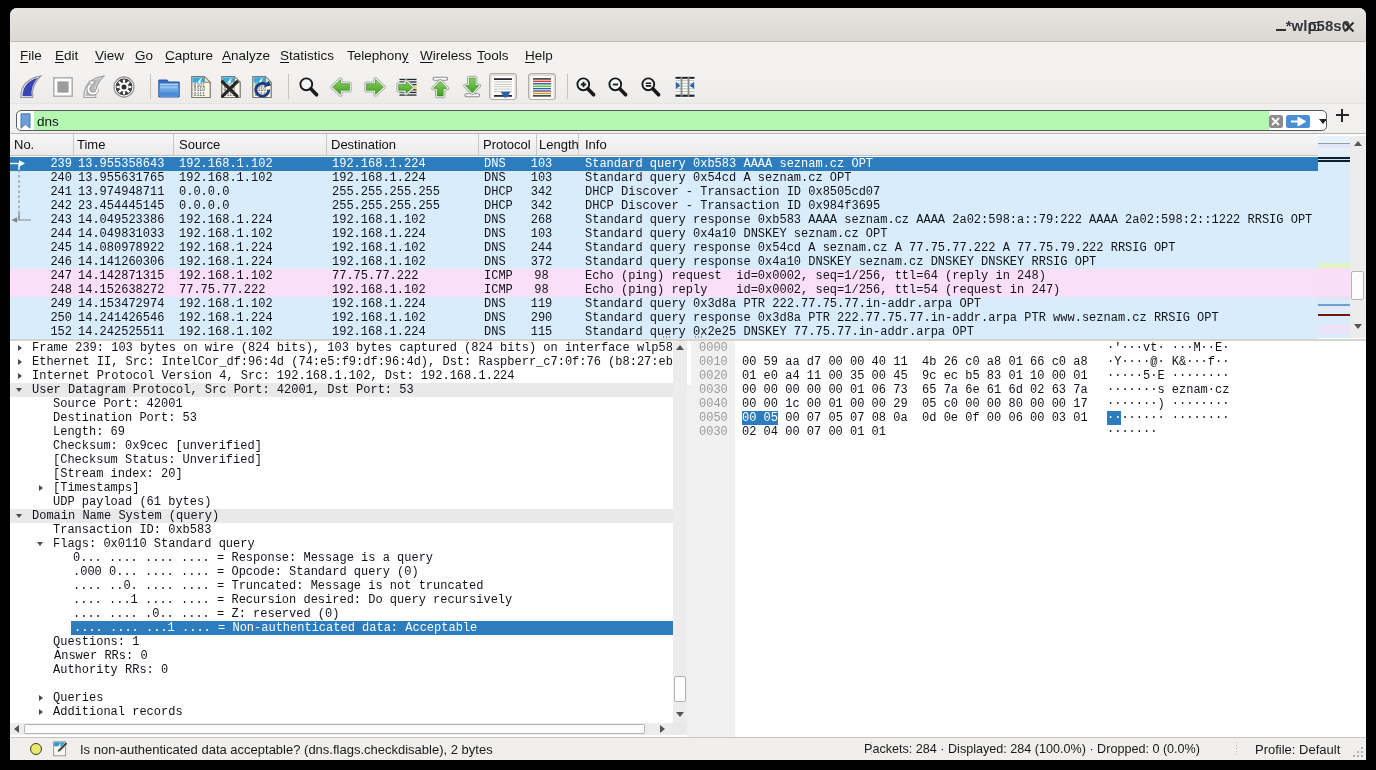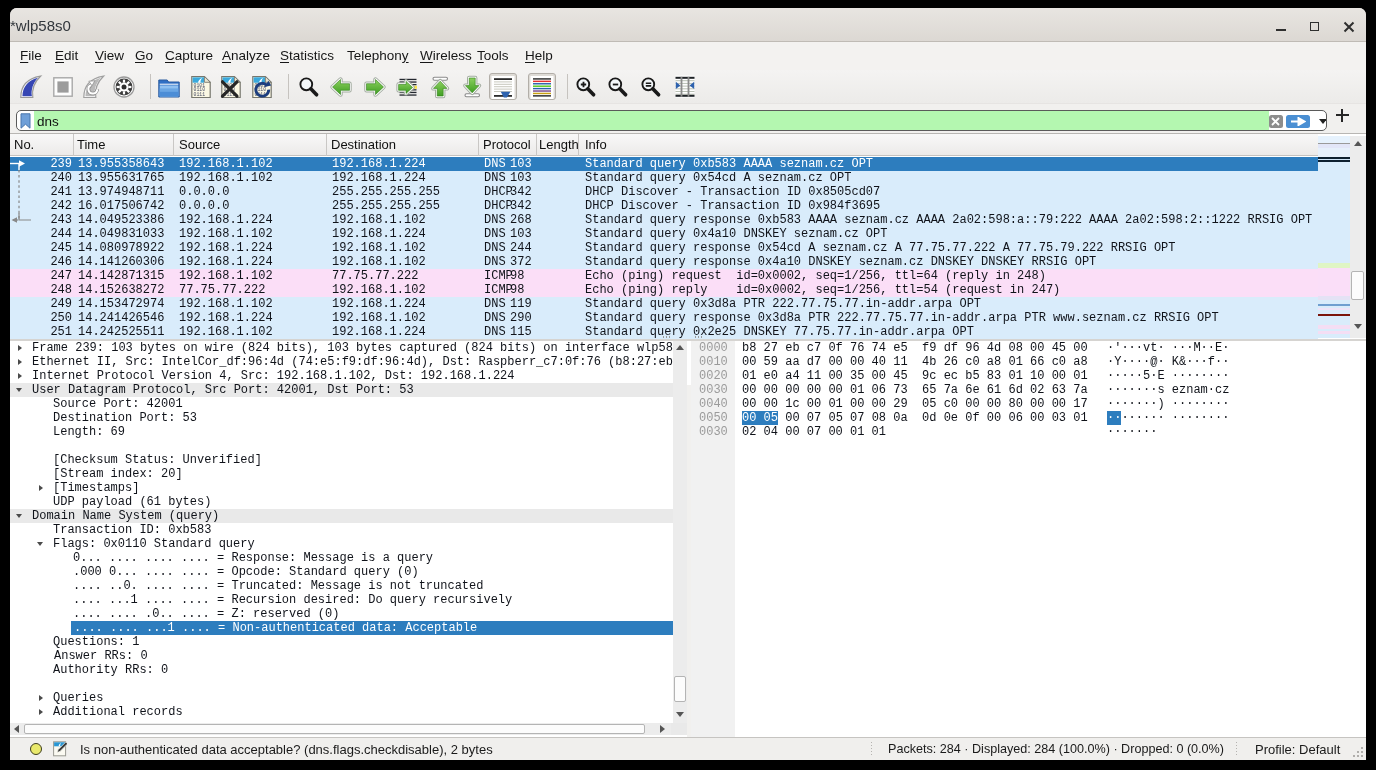--- a/index.html
+++ b/index.html
@@ -1,17 +1,17 @@
 <!DOCTYPE html>
 <html><head><meta charset="utf-8"><style>
 *{margin:0;padding:0;box-sizing:border-box}
 html,body{width:1376px;height:770px;background:#000;font-family:"Liberation Sans",sans-serif;overflow:hidden}
 #win{position:absolute;left:10px;top:8px;width:1356px;height:752px;background:#f1f0ee;border-radius:7px 7px 0 0}
 #title{position:absolute;left:0;top:0;width:100%;height:34px;background:linear-gradient(#e8e5e1,#dcd8d3);border-bottom:1px solid #bfbbb5;border-radius:7px 7px 0 0}
-#title .t{position:absolute;left:0;right:16px;top:9px;text-align:left;font-size:15px;font-weight:normal;color:#32373c}
+#title .t{position:absolute;left:0;right:16px;top:9px;text-align:right;font-size:15px;font-weight:bold;color:#32373c}
 #menubar{position:absolute;left:0;top:34px;width:100%;height:28px;background:#f3f2f0}
 .mi{position:absolute;top:6px;font-size:13.5px;color:#161616}
 .mn{text-decoration:underline;text-underline-offset:2px}
 #tbar{position:absolute;left:0;top:62px;width:100%;height:33px;background:linear-gradient(#f4f3f2,#ecebe9)}
 .tbi{position:absolute}
 .tsep{position:absolute;top:4px;width:1px;height:25px;background:#c6c3bf}
 .tbtn{position:absolute;top:3px;width:28px;height:27px;background:#dedbd6;border:1px solid #b2aea8;border-radius:3px}
 #fbar{position:absolute;left:0;top:95px;width:100%;height:31px;background:#f1f0ee;border-top:1px solid #e6e4e2}
 #fbox{position:absolute;left:5.5px;top:6px;width:1311.5px;height:21px;background:#fff;border:1px solid #5a5a5a;border-radius:5px;overflow:hidden}
 #fgreen{position:absolute;left:17px;top:0;width:1235.5px;height:21px;background:#b4f7b0}
@@ -24,21 +24,21 @@
 #phead{position:absolute;left:0;top:0;width:1308px;height:22px;background:linear-gradient(#f8f8f8,#eceae9);border-bottom:1px solid #c4c2c0}
 .hc{position:absolute;top:3px;font-size:13px;color:#101010}
 .hdv{position:absolute;top:0;width:1px;height:22px;background:#c9c7c5}
 .prow{position:absolute;left:0;width:1308px;height:14px;font-family:"Liberation Mono",monospace;font-size:12px;line-height:14px;white-space:pre;color:#10131a}
 .prow.b{background:#d9ecfb}
 .prow.p{background:#fbdef7}
 .prow.sel{background:#2d7dbe;color:#fff}
 .prow span{position:absolute;top:0}
 .c-no{left:0;width:62px;text-align:right}
 .c-t{left:68px}.c-s{left:169px}.c-d{left:322px}.c-p{left:474px}
-.c-l{left:500px;width:63px;text-align:left}
+.c-l{left:500px;width:63px;text-align:center}
 .c-i{left:575px;width:733px;overflow:hidden}
 #split{position:absolute;left:0;top:331px;width:1356px;height:2px;background:#d6d4d1}
 #dpane{position:absolute;left:0;top:333px;width:677px;height:396px;background:#fff}
 .drow{position:absolute;left:0;width:663px;height:14px;font-family:"Liberation Mono",monospace;font-size:12px;line-height:14px;white-space:pre;color:#10131a;overflow:hidden}
 .drow.dgray{background:#e9e9e9}
 .dtext{position:absolute;top:0}
 .dsel{position:absolute;top:0;left:61px;right:0;height:14px;background:#2d7dbe}
 .selt{color:#fff;z-index:2}
 .tri-r{position:absolute;top:3.5px;width:0;height:0;border-top:3.5px solid transparent;border-bottom:3.5px solid transparent;border-left:4.5px solid #4a4a4a}
 .tri-d{position:absolute;top:5px;width:0;height:0;border-left:3.5px solid transparent;border-right:3.5px solid transparent;border-top:4.5px solid #4a4a4a}
@@ -308,30 +308,30 @@
         <div class="hdv" style="left:63px"></div>
         <div class="hdv" style="left:163px"></div>
         <div class="hdv" style="left:316px"></div>
         <div class="hdv" style="left:468px"></div>
         <div class="hdv" style="left:526px"></div>
         <div class="hdv" style="left:568px"></div>
       </div>
     <div class="prow sel" style="top:23px"><span class="c-no">239</span><span class="c-t">13.955358643</span><span class="c-s">192.168.1.102</span><span class="c-d">192.168.1.224</span><span class="c-p">DNS</span><span class="c-l">103</span><span class="c-i">Standard query 0xb583 AAAA seznam.cz OPT</span></div>
       <div class="prow b" style="top:37px"><span class="c-no">240</span><span class="c-t">13.955631765</span><span class="c-s">192.168.1.102</span><span class="c-d">192.168.1.224</span><span class="c-p">DNS</span><span class="c-l">103</span><span class="c-i">Standard query 0x54cd A seznam.cz OPT</span></div>
       <div class="prow b" style="top:51px"><span class="c-no">241</span><span class="c-t">13.974948711</span><span class="c-s">0.0.0.0</span><span class="c-d">255.255.255.255</span><span class="c-p">DHCP</span><span class="c-l">342</span><span class="c-i">DHCP Discover - Transaction ID 0x8505cd07</span></div>
-      <div class="prow b" style="top:65px"><span class="c-no">242</span><span class="c-t">16.017506742</span><span class="c-s">0.0.0.0</span><span class="c-d">255.255.255.255</span><span class="c-p">DHCP</span><span class="c-l">342</span><span class="c-i">DHCP Discover - Transaction ID 0x984f3695</span></div>
+      <div class="prow b" style="top:65px"><span class="c-no">242</span><span class="c-t">23.454445145</span><span class="c-s">0.0.0.0</span><span class="c-d">255.255.255.255</span><span class="c-p">DHCP</span><span class="c-l">342</span><span class="c-i">DHCP Discover - Transaction ID 0x984f3695</span></div>
       <div class="prow b" style="top:79px"><span class="c-no">243</span><span class="c-t">14.049523386</span><span class="c-s">192.168.1.224</span><span class="c-d">192.168.1.102</span><span class="c-p">DNS</span><span class="c-l">268</span><span class="c-i">Standard query response 0xb583 AAAA seznam.cz AAAA 2a02:598:a::79:222 AAAA 2a02:598:2::1222 RRSIG OPT</span></div>
       <div class="prow b" style="top:93px"><span class="c-no">244</span><span class="c-t">14.049831033</span><span class="c-s">192.168.1.102</span><span class="c-d">192.168.1.224</span><span class="c-p">DNS</span><span class="c-l">103</span><span class="c-i">Standard query 0x4a10 DNSKEY seznam.cz OPT</span></div>
       <div class="prow b" style="top:107px"><span class="c-no">245</span><span class="c-t">14.080978922</span><span class="c-s">192.168.1.224</span><span class="c-d">192.168.1.102</span><span class="c-p">DNS</span><span class="c-l">244</span><span class="c-i">Standard query response 0x54cd A seznam.cz A 77.75.77.222 A 77.75.79.222 RRSIG OPT</span></div>
       <div class="prow b" style="top:121px"><span class="c-no">246</span><span class="c-t">14.141260306</span><span class="c-s">192.168.1.224</span><span class="c-d">192.168.1.102</span><span class="c-p">DNS</span><span class="c-l">372</span><span class="c-i">Standard query response 0x4a10 DNSKEY seznam.cz DNSKEY DNSKEY RRSIG OPT</span></div>
       <div class="prow p" style="top:135px"><span class="c-no">247</span><span class="c-t">14.142871315</span><span class="c-s">192.168.1.102</span><span class="c-d">77.75.77.222</span><span class="c-p">ICMP</span><span class="c-l">98</span><span class="c-i">Echo (ping) request  id=0x0002, seq=1/256, ttl=64 (reply in 248)</span></div>
       <div class="prow p" style="top:149px"><span class="c-no">248</span><span class="c-t">14.152638272</span><span class="c-s">77.75.77.222</span><span class="c-d">192.168.1.102</span><span class="c-p">ICMP</span><span class="c-l">98</span><span class="c-i">Echo (ping) reply    id=0x0002, seq=1/256, ttl=54 (request in 247)</span></div>
       <div class="prow b" style="top:163px"><span class="c-no">249</span><span class="c-t">14.153472974</span><span class="c-s">192.168.1.102</span><span class="c-d">192.168.1.224</span><span class="c-p">DNS</span><span class="c-l">119</span><span class="c-i">Standard query 0x3d8a PTR 222.77.75.77.in-addr.arpa OPT</span></div>
       <div class="prow b" style="top:177px"><span class="c-no">250</span><span class="c-t">14.241426546</span><span class="c-s">192.168.1.224</span><span class="c-d">192.168.1.102</span><span class="c-p">DNS</span><span class="c-l">290</span><span class="c-i">Standard query response 0x3d8a PTR 222.77.75.77.in-addr.arpa PTR www.seznam.cz RRSIG OPT</span></div>
-      <div class="prow b" style="top:191px"><span class="c-no">251</span><span class="c-t">14.242525511</span><span class="c-s">192.168.1.102</span><span class="c-d">192.168.1.224</span><span class="c-p">DNS</span><span class="c-l">115</span><span class="c-i">Standard query 0x2e25 DNSKEY 77.75.77.in-addr.arpa OPT</span></div>
+      <div class="prow b" style="top:191px"><span class="c-no">152</span><span class="c-t">14.242525511</span><span class="c-s">192.168.1.102</span><span class="c-d">192.168.1.224</span><span class="c-p">DNS</span><span class="c-l">115</span><span class="c-i">Standard query 0x2e25 DNSKEY 77.75.77.in-addr.arpa OPT</span></div>
   </div>
   <svg style="position:absolute;left:0;top:148px;z-index:5" width="60" height="80" viewBox="0 0 60 80">
       <path d="M0 7.5 H11" stroke="#fff" stroke-width="1.4"></path>
       <path d="M9 4.2 L15 7.5 L9 10.8 Z" fill="#fff"></path>
       <path d="M9 7.5 V14" stroke="#fff" stroke-width="1.4"></path>
       <path d="M9 14 V64" stroke="#888" stroke-width="1.2" stroke-dasharray="2.5,2.6"></path>
       <path d="M9 57 V64 H21" stroke="#888" stroke-width="1.2" fill="none"></path>
       <path d="M8 64 L3 64" stroke="#888" stroke-width="1.2"></path>
       <path d="M7 61.2 L1.5 64 L7 66.8 Z" fill="#888"></path>
     </svg>
@@ -361,20 +361,21 @@
     <div style="position:absolute;left:652px;top:328px;width:10px;height:2px;background-image:radial-gradient(circle,#9a9a9a 35%,transparent 40%);background-size:3px 2px"></div>
     <div style="position:absolute;left:684px;top:328px;width:10px;height:2px;background-image:radial-gradient(circle,#9a9a9a 35%,transparent 40%);background-size:3px 2px"></div>
   <div id="dpane">
       <div class="drow" style="top:0px"><span class="tri-r" style="left:8px"></span><span class="dtext" style="left:22px">Frame 239: 103 bytes on wire (824 bits), 103 bytes captured (824 bits) on interface wlp58</span></div>
       <div class="drow" style="top:14px"><span class="tri-r" style="left:8px"></span><span class="dtext" style="left:22px">Ethernet II, Src: IntelCor_df:96:4d (74:e5:f9:df:96:4d), Dst: Raspberr_c7:0f:76 (b8:27:eb</span></div>
       <div class="drow" style="top:28px"><span class="tri-r" style="left:8px"></span><span class="dtext" style="left:22px">Internet Protocol Version 4, Src: 192.168.1.102, Dst: 192.168.1.224</span></div>
       <div class="drow dgray" style="top:42px"><span class="tri-d" style="left:6px"></span><span class="dtext" style="left:22px">User Datagram Protocol, Src Port: 42001, Dst Port: 53</span></div>
       <div class="drow" style="top:56px"><span class="dtext" style="left:43px">Source Port: 42001</span></div>
       <div class="drow" style="top:70px"><span class="dtext" style="left:43px">Destination Port: 53</span></div>
       <div class="drow" style="top:84px"><span class="dtext" style="left:43px">Length: 69</span></div>
+      <div class="drow" style="top:98px"><span class="dtext" style="left:43px">Checksum: 0x9cec [unverified]</span></div>
       <div class="drow" style="top:112px"><span class="dtext" style="left:43px">[Checksum Status: Unverified]</span></div>
       <div class="drow" style="top:126px"><span class="dtext" style="left:43px">[Stream index: 20]</span></div>
       <div class="drow" style="top:140px"><span class="tri-r" style="left:29px"></span><span class="dtext" style="left:43px">[Timestamps]</span></div>
       <div class="drow" style="top:154px"><span class="dtext" style="left:43px">UDP payload (61 bytes)</span></div>
       <div class="drow dgray" style="top:168px"><span class="tri-d" style="left:6px"></span><span class="dtext" style="left:22px">Domain Name System (query)</span></div>
       <div class="drow" style="top:182px"><span class="dtext" style="left:43px">Transaction ID: 0xb583</span></div>
       <div class="drow" style="top:196px"><span class="tri-d" style="left:27px"></span><span class="dtext" style="left:43px">Flags: 0x0110 Standard query</span></div>
       <div class="drow" style="top:210px"><span class="dtext" style="left:63px">0... .... .... .... = Response: Message is a query</span></div>
       <div class="drow" style="top:224px"><span class="dtext" style="left:63px">.000 0... .... .... = Opcode: Standard query (0)</span></div>
       <div class="drow" style="top:238px"><span class="dtext" style="left:63px">.... ..0. .... .... = Truncated: Message is not truncated</span></div>
@@ -382,21 +383,21 @@
       <div class="drow" style="top:266px"><span class="dtext" style="left:63px">.... .... .0.. .... = Z: reserved (0)</span></div>
       <div class="drow" style="top:280px"><span class="dsel" style="left:61px"></span><span class="dtext selt" style="left:64px">.... .... ...1 .... = Non-authenticated data: Acceptable</span></div>
       <div class="drow" style="top:294px"><span class="dtext" style="left:43px">Questions: 1</span></div>
       <div class="drow" style="top:308px"><span class="dtext" style="left:44px">Answer RRs: 0</span></div>
       <div class="drow" style="top:322px"><span class="dtext" style="left:43px">Authority RRs: 0</span></div>
       <div class="drow" style="top:350px"><span class="tri-r" style="left:29px"></span><span class="dtext" style="left:43px">Queries</span></div>
       <div class="drow" style="top:364px"><span class="tri-r" style="left:29px"></span><span class="dtext" style="left:43px">Additional records</span></div>
     </div>
   <div id="hpane">
       <div id="hoffcol"></div>
-      <div class="hrow" style="top:0px"><span class="hoff">0000</span><span class="hhex">b8 27 eb c7 0f 76 74 e5  f9 df 96 4d 08 00 45 00</span><span class="hasc">·'···vt· ···M··E·</span></div>
+      <div class="hrow" style="top:0px"><span class="hoff">0000</span><span class="hasc">·'···vt· ···M··E·</span></div>
       <div class="hrow" style="top:14px"><span class="hoff">0010</span><span class="hhex">00 59 aa d7 00 00 40 11  4b 26 c0 a8 01 66 c0 a8</span><span class="hasc">·Y····@· K&amp;···f··</span></div>
       <div class="hrow" style="top:28px"><span class="hoff">0020</span><span class="hhex">01 e0 a4 11 00 35 00 45  9c ec b5 83 01 10 00 01</span><span class="hasc">·····5·E ········</span></div>
       <div class="hrow" style="top:42px"><span class="hoff">0030</span><span class="hhex">00 00 00 00 00 01 06 73  65 7a 6e 61 6d 02 63 7a</span><span class="hasc">·······s eznam·cz</span></div>
       <div class="hrow" style="top:56px"><span class="hoff">0040</span><span class="hhex">00 00 1c 00 01 00 00 29  05 c0 00 00 80 00 00 17</span><span class="hasc">·······) ········</span></div>
       <div class="hrow" style="top:70px"><span class="hoff">0050</span><span class="hhex"><span class="hsel">00 05</span> 00 07 05 07 08 0a  0d 0e 0f 00 06 00 03 01</span><span class="hasc"><span class="hsel">··</span>······ ········</span></div>
       <div class="hrow" style="top:84px"><span class="hoff">0030</span><span class="hhex">02 04 00 07 00 01 01</span><span class="hasc">·······</span></div>
     </div>
   <div class="sb" style="left:1340px;top:128px;width:16px;height:202px"></div>
     <div class="sbh" style="left:1341px;top:263px;width:13px;height:29px"></div>
     <div class="arr" style="left:1344px;top:133px;border-left:4.5px solid transparent;border-right:4.5px solid transparent;border-bottom:5.5px solid #555"></div>
@@ -413,21 +414,21 @@
   <div id="status">
     <div style="position:absolute;left:20px;top:4.5px;width:12px;height:12px;border-radius:50%;background:#e9e96c;border:1.6px solid #3d3d1e"></div>
       <svg style="position:absolute;left:43px;top:3px" width="14" height="16" viewBox="0 0 14 16">
         <rect x="0.6" y="0.8" width="12" height="14" fill="#fbfaf2" stroke="#9a9a92" stroke-width="1"></rect>
         <rect x="1.1" y="1.3" width="11" height="4" fill="#2a97d4"></rect>
         <path d="M5.6 5.3 C5.8 3.8 6.6 2.6 8.2 2 C7.3 3.1 7 4.2 7.2 5.3 Z" fill="#ffffff"></path>
         <path d="M12.6 1.2 L5.2 8.6 L4 11.6 L7 10.4 L14.4 3" fill="#3a3a3a" stroke="#fbfaf2" stroke-width="0.7"></path>
       </svg>
     <div style="position:absolute;left:70px;top:4px">Is non-authenticated data acceptable? (dns.flags.checkdisable), 2 bytes</div>
     <div class="dotsep" style="left:861px"></div>
-    <div style="position:absolute;left:878px;top:4px;font-size:12.6px">Packets: 284 · Displayed: 284 (100.0%) · Dropped: 0 (0.0%)</div>
+    <div style="position:absolute;left:854px;top:4px;font-size:12.6px">Packets: 284 · Displayed: 284 (100.0%) · Dropped: 0 (0.0%)</div>
     <div class="dotsep" style="left:1226px"></div>
     <div style="position:absolute;left:1245px;top:4px">Profile: Default</div>
     <div style="position:absolute;right:3px;bottom:3px;width:2px;height:2px;background:#b0aeab"></div>
       <div style="position:absolute;right:7px;bottom:3px;width:2px;height:2px;background:#b0aeab"></div>
       <div style="position:absolute;right:11px;bottom:3px;width:2px;height:2px;background:#b0aeab"></div>
       <div style="position:absolute;right:3px;bottom:7px;width:2px;height:2px;background:#b0aeab"></div>
       <div style="position:absolute;right:7px;bottom:7px;width:2px;height:2px;background:#b0aeab"></div>
       <div style="position:absolute;right:3px;bottom:11px;width:2px;height:2px;background:#b0aeab"></div>
   </div>
 </div>

